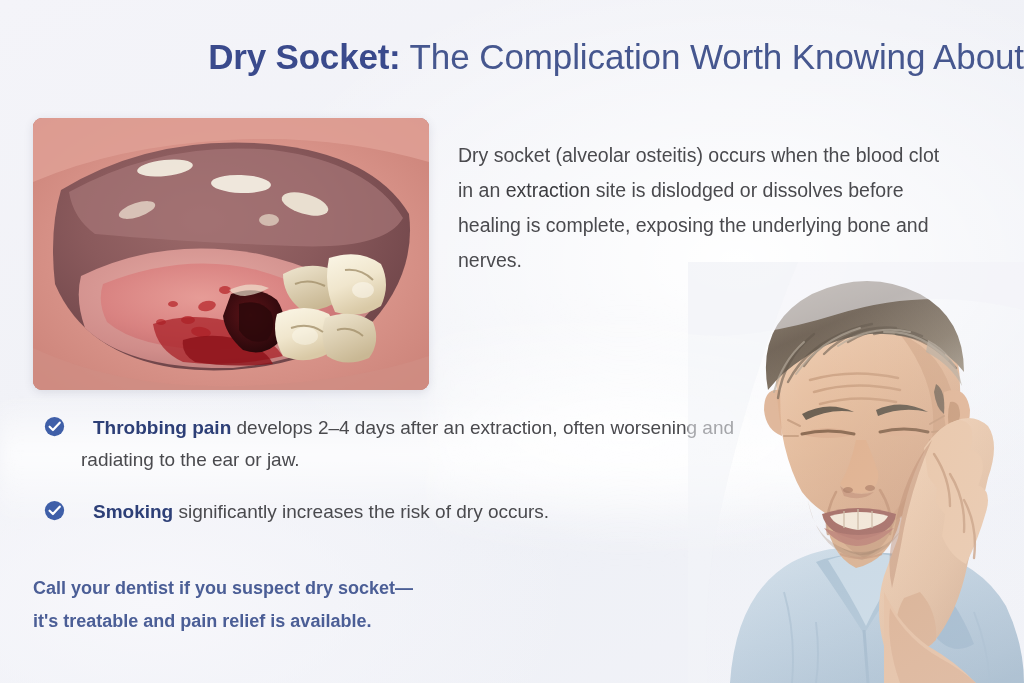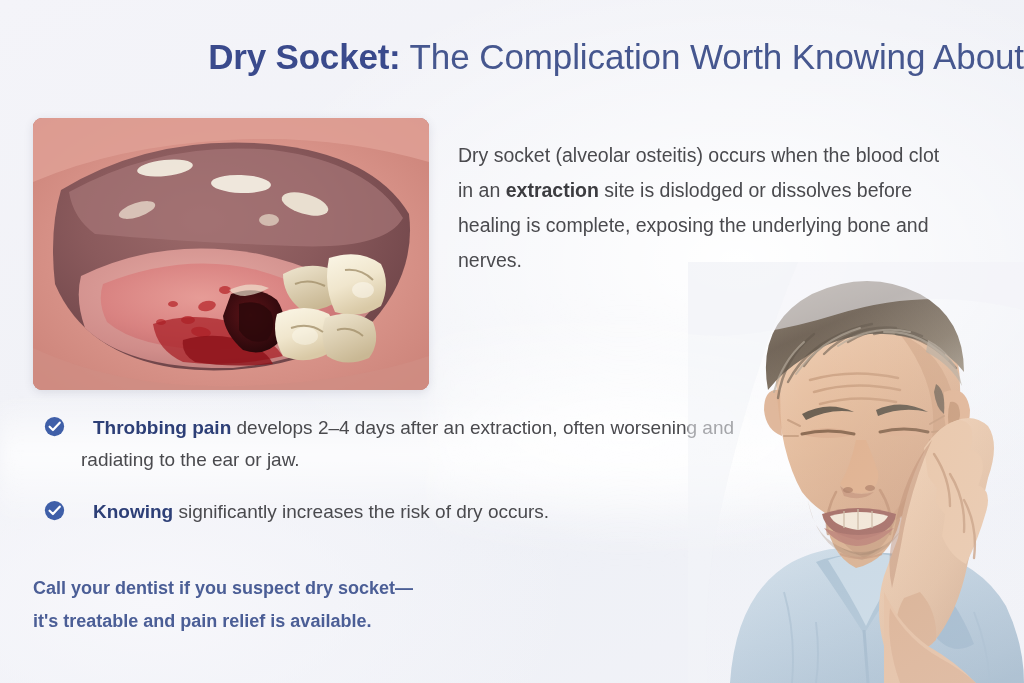--- a/index.html
+++ b/index.html
@@ -55,21 +55,21 @@
   .clinical-photo svg { display:block; width:100%; height:100%; }
 
   
   .intro {
     position:absolute; left:458px; top:138px; width:492px;
     font-size:19.5px;
     line-height:35px;
     color:#4a4a4e;
     font-weight:400;
   }
-  .intro b { font-weight:700; color:#3c3c40; }
+  .intro b { font-weight:400; color:#3c3c40; }
 
   
   .bullets { position:absolute; left:44px; top:412px; width:730px; }
   .bullet { position:relative; padding-left:37px; margin-bottom:20px; }
   .bullet:last-child { margin-bottom:0; }
   .check-icon {
     position:absolute; left:0; top:4px; width:21px; height:21px;
   }
   .check-icon svg { display:block; width:21px; height:21px; }
   .bullet-text {
@@ -209,21 +209,21 @@
       <span class="bullet-text"><span class="lead">Throbbing pain</span><span> develops 2–4 days after an extraction, often worsening and radiating to the ear or jaw.</span></span>
     </div>
 
     <div class="bullet">
       <span class="check-icon">
         <svg viewBox="0 0 24 24">
           <circle cx="12" cy="12" r="11" fill="#3f5fa8"></circle>
           <path d="M6.4 12.3 L10.2 16 L18 7.6" fill="none" stroke="#ffffff" stroke-width="2.5" stroke-linecap="round" stroke-linejoin="round"></path>
         </svg>
       </span>
-      <span class="bullet-text"><span class="lead">Knowing</span><span> significantly increases the risk of dry occurs.</span></span>
+      <span class="bullet-text"><span class="lead">Smoking</span><span> significantly increases the risk of dry occurs.</span></span>
     </div>
 
   </div>
 
   <div class="cta">
     <div>Call your dentist if you suspect dry socket—</div>
     <div>it's treatable and pain relief is available.</div>
   </div>
 
   <div class="man-photo">

